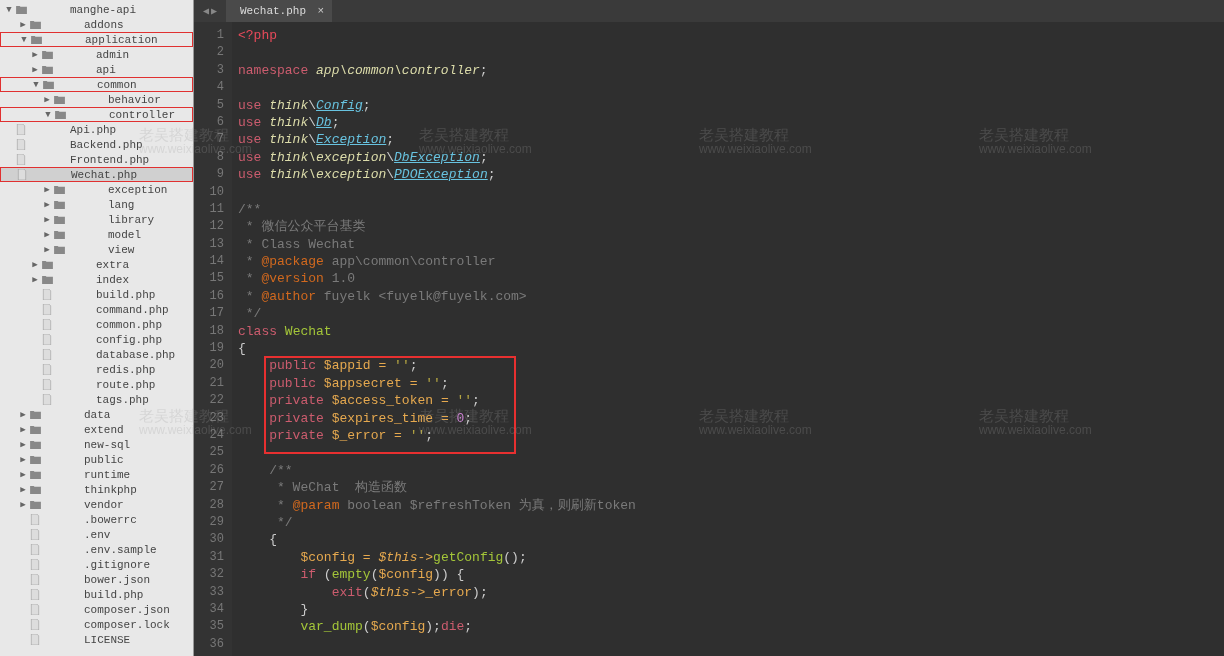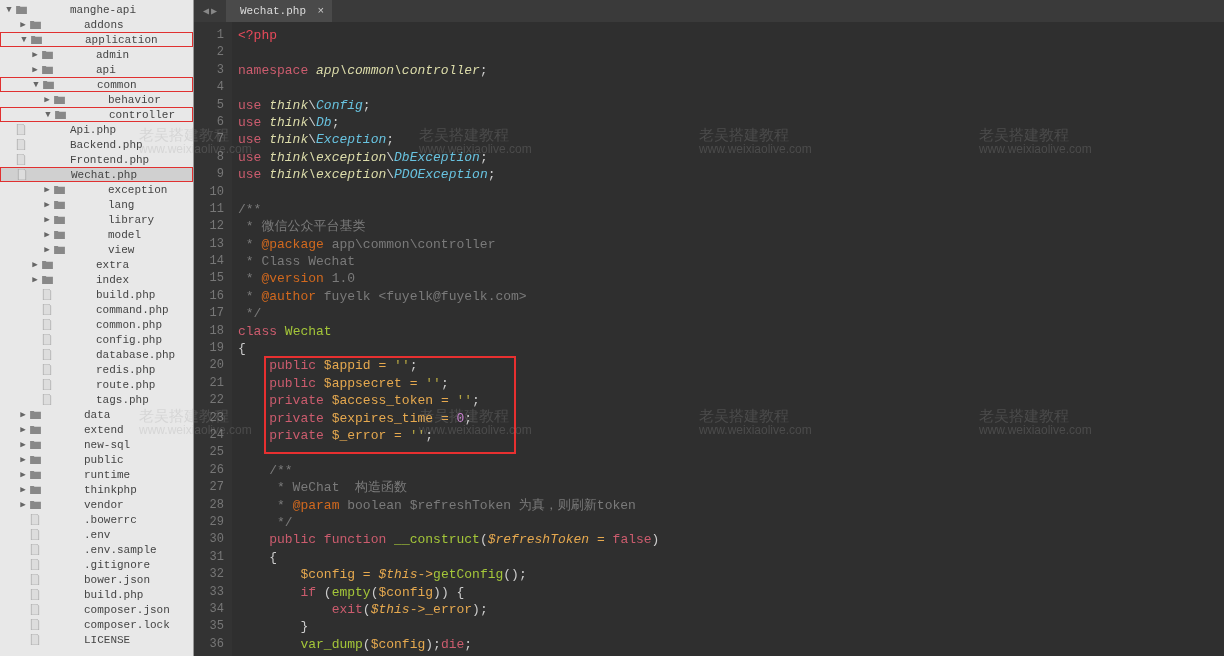--- a/index.html
+++ b/index.html
@@ -113,21 +113,21 @@
 .code {
   flex: 1;
   padding-top: 5px;
   padding-left: 6px;
   position: relative;
 }
 .code .line { height: 17.4px; white-space: pre; }
 .tok-tag { color: #e84a5a; }
 .tok-kw { color: #cc5c6e; text-align: right; }
 .tok-ns { color: #dcdcaa; font-style: italic; }
-.tok-ns2 { color: #68c3e0; font-style: italic; }
+.tok-ns2 { color: #68c3e0; font-style: italic; text-decoration: underline; }
 .tok-comment { color: #7a7a7a; }
 .tok-doctag { color: #d2691e; }
 .tok-class { color: #a4c639; }
 .tok-var { color: #e6a94f; }
 .tok-varit { color: #e6a94f; font-style: italic; }
 .tok-str { color: #b5a642; }
 .tok-num { color: #c97fd0; }
 .tok-bool { color: #cc5c6e; }
 .tok-fn { color: #a4c639; }
 .tok-op { color: #e6a94f; }
@@ -598,38 +598,37 @@
         <div class="line"><span class="tok-kw">namespace</span> <span class="tok-ns">app\common\controller</span><span class="tok-pun">;</span></div>
         <div class="line"></div>
         <div class="line"><span class="tok-kw">use</span> <span class="tok-ns">think</span>\<span class="tok-ns2">Config</span><span class="tok-pun">;</span></div>
         <div class="line"><span class="tok-kw">use</span> <span class="tok-ns">think</span>\<span class="tok-ns2">Db</span><span class="tok-pun">;</span></div>
         <div class="line"><span class="tok-kw">use</span> <span class="tok-ns">think</span>\<span class="tok-ns2">Exception</span><span class="tok-pun">;</span></div>
         <div class="line"><span class="tok-kw">use</span> <span class="tok-ns">think\exception</span>\<span class="tok-ns2">DbException</span><span class="tok-pun">;</span></div>
         <div class="line"><span class="tok-kw">use</span> <span class="tok-ns">think\exception</span>\<span class="tok-ns2">PDOException</span><span class="tok-pun">;</span></div>
         <div class="line"></div>
         <div class="line"><span class="tok-comment">/**</span></div>
         <div class="line"><span class="tok-comment"> * 微信公众平台基类</span></div>
+        <div class="line"><span class="tok-comment"> * Class Wechat</span></div>
         <div class="line"><span class="tok-comment"> * </span><span class="tok-doctag">@package</span><span class="tok-comment"> app\common\controller</span></div>
-        <div class="line"><span class="tok-comment"> * Class Wechat</span></div>
         <div class="line"><span class="tok-comment"> * </span><span class="tok-doctag">@version</span><span class="tok-comment"> 1.0</span></div>
         <div class="line"><span class="tok-comment"> * </span><span class="tok-doctag">@author</span><span class="tok-comment"> fuyelk &lt;fuyelk@fuyelk.com&gt;</span></div>
         <div class="line"><span class="tok-comment"> */</span></div>
         <div class="line"><span class="tok-kw">class</span> <span class="tok-class">Wechat</span></div>
         <div class="line"><span class="tok-pun">{</span></div>
         <div class="line">    <span class="tok-kw">public</span> <span class="tok-var">$appid</span> <span class="tok-op">=</span> <span class="tok-str">''</span><span class="tok-pun">;</span></div>
         <div class="line">    <span class="tok-kw">public</span> <span class="tok-var">$appsecret</span> <span class="tok-op">=</span> <span class="tok-str">''</span><span class="tok-pun">;</span></div>
         <div class="line">    <span class="tok-kw">private</span> <span class="tok-var">$access_token</span> <span class="tok-op">=</span> <span class="tok-str">''</span><span class="tok-pun">;</span></div>
         <div class="line">    <span class="tok-kw">private</span> <span class="tok-var">$expires_time</span> <span class="tok-op">=</span> <span class="tok-num">0</span><span class="tok-pun">;</span></div>
         <div class="line">    <span class="tok-kw">private</span> <span class="tok-var">$_error</span> <span class="tok-op">=</span> <span class="tok-str">''</span><span class="tok-pun">;</span></div>
         <div class="line"></div>
         <div class="line">    <span class="tok-comment">/**</span></div>
         <div class="line">    <span class="tok-comment"> * WeChat  构造函数</span></div>
         <div class="line">    <span class="tok-comment"> * </span><span class="tok-doctag">@param</span><span class="tok-comment"> boolean $refreshToken 为真，则刷新token</span></div>
         <div class="line">    <span class="tok-comment"> */</span></div>
-        <div class="line">    <span class="tok-kw">public</span> <span class="tok-kw">function</span> <span class="tok-fn">__construct</span><span class="tok-pun">(</span><span class="tok-varit">$refreshToken</span> <span class="tok-op">=</span> <span class="tok-bool">false</span><span class="tok-pun">)</span></div>
         <div class="line">    <span class="tok-pun">{</span></div>
         <div class="line">        <span class="tok-var">$config</span> <span class="tok-op">=</span> <span class="tok-varit">$this</span><span class="tok-op">-&gt;</span><span class="tok-fn">getConfig</span><span class="tok-pun">();</span></div>
         <div class="line">        <span class="tok-kw">if</span> <span class="tok-pun">(</span><span class="tok-fn">empty</span><span class="tok-pun">(</span><span class="tok-var">$config</span><span class="tok-pun">)) {</span></div>
         <div class="line">            <span class="tok-kw">exit</span><span class="tok-pun">(</span><span class="tok-varit">$this</span><span class="tok-op">-&gt;</span><span class="tok-var">_error</span><span class="tok-pun">);</span></div>
         <div class="line">        <span class="tok-pun">}</span></div>
         <div class="line">        <span class="tok-fn">var_dump</span><span class="tok-pun">(</span><span class="tok-var">$config</span><span class="tok-pun">);</span><span class="tok-kw">die</span><span class="tok-pun">;</span></div>
       </div>
 
     <div class="watermark" style="left:-55px; top:104px;"><span>老吴搭建教程</span><span class="wm2">www.weixiaolive.com</span></div>
     <div class="watermark" style="left:225px; top:104px;"><span>老吴搭建教程</span><span class="wm2">www.weixiaolive.com</span></div>

